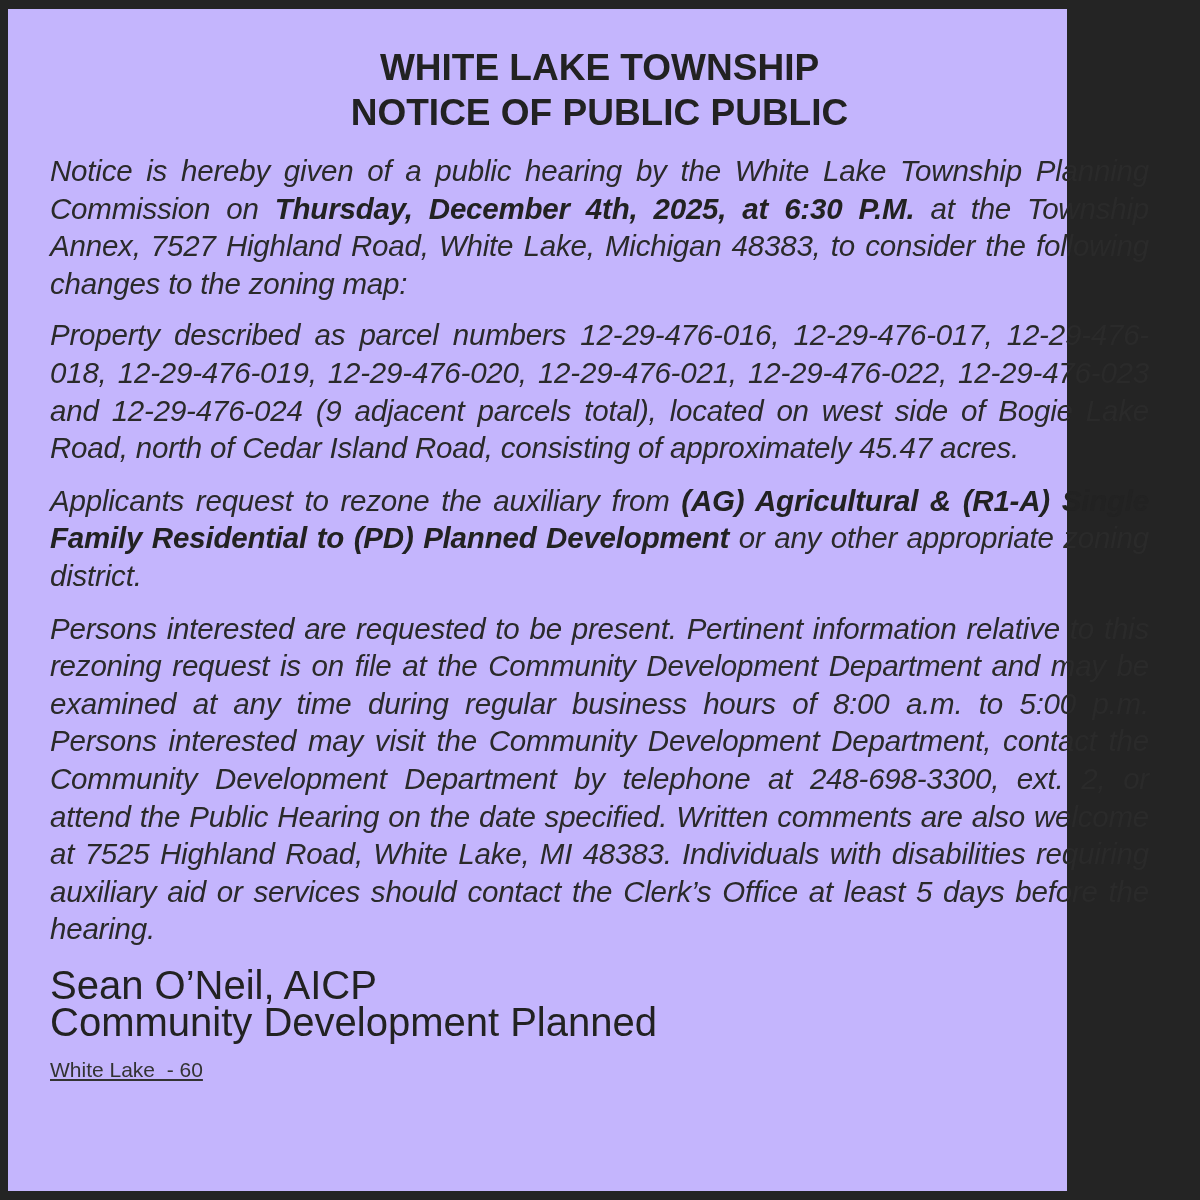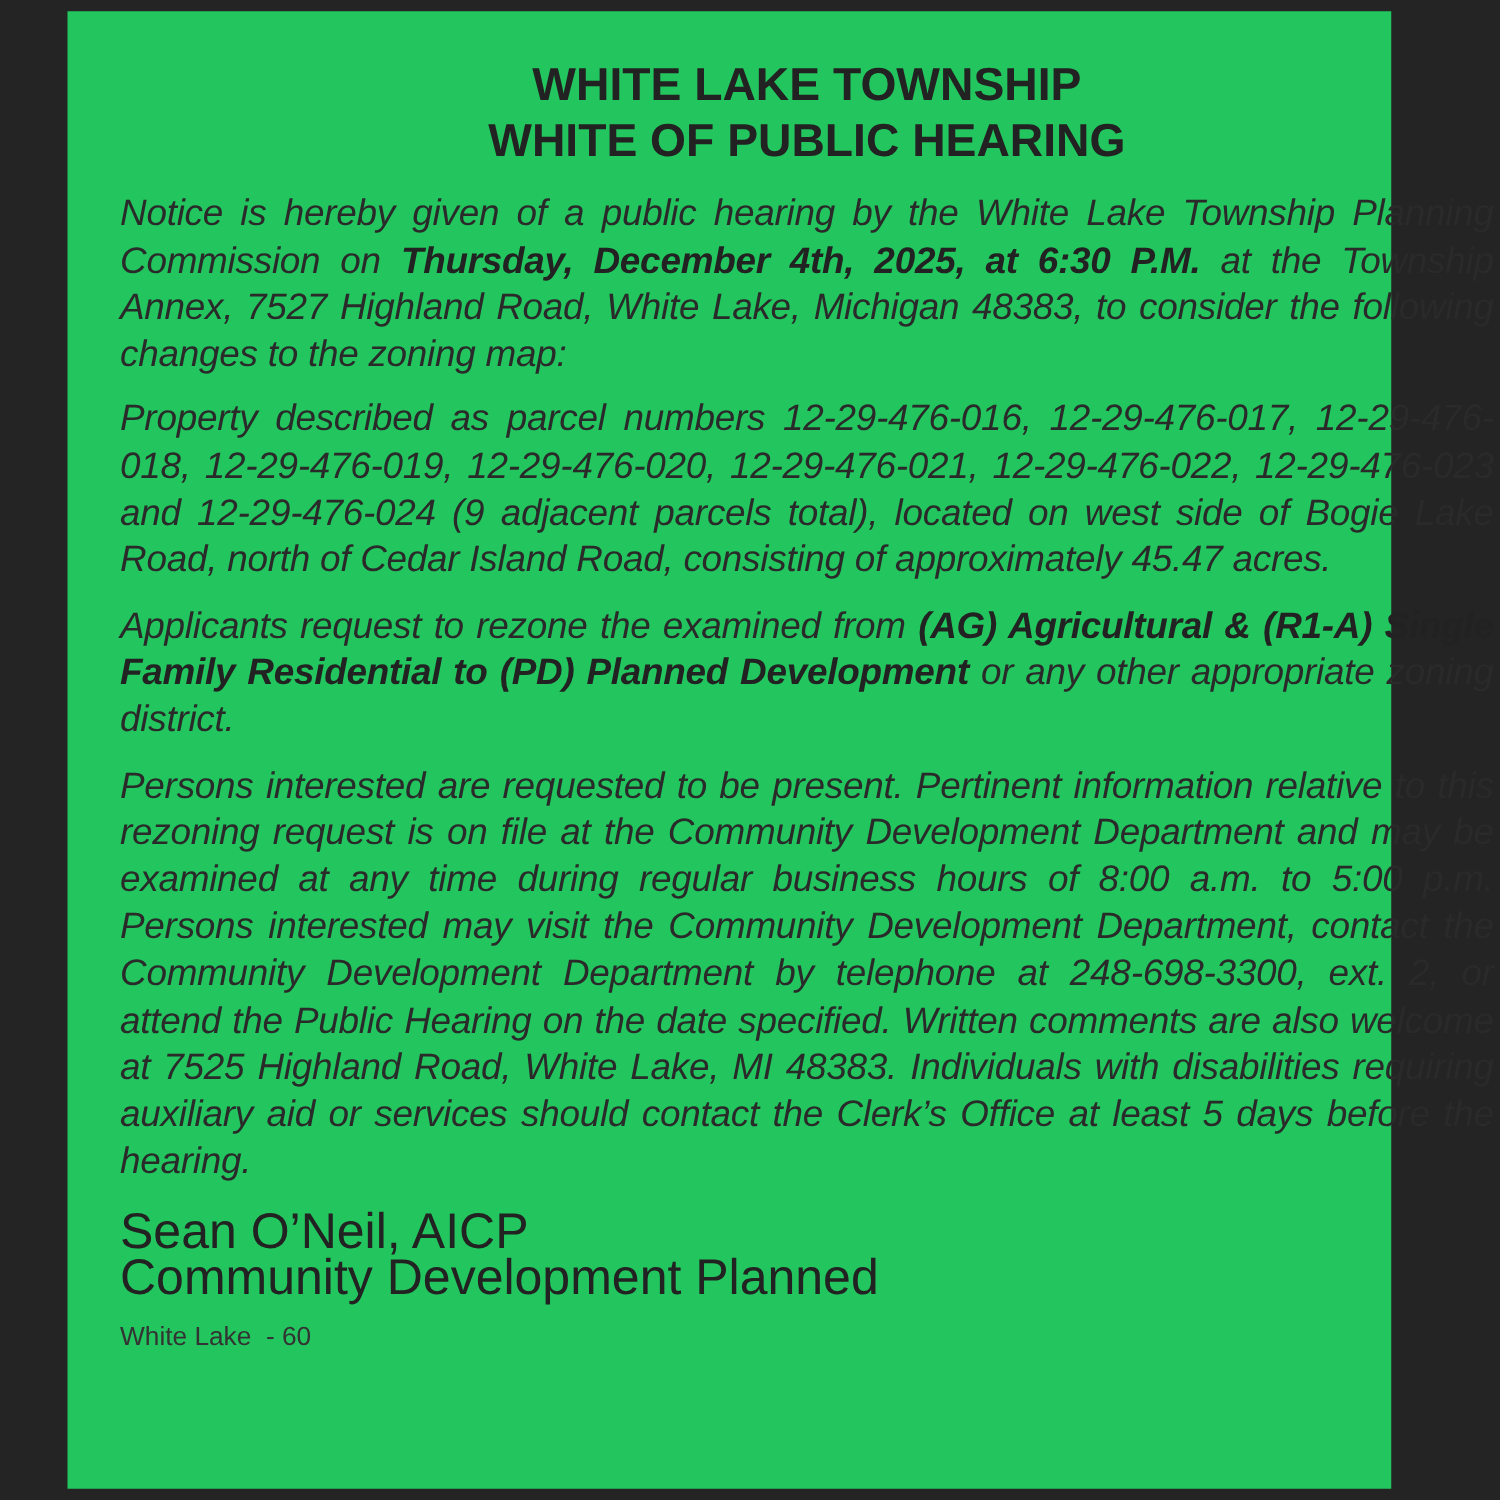--- a/index.html
+++ b/index.html
@@ -1,21 +1,20 @@
 <!DOCTYPE html>
 <html><head>
   <meta charset="utf-8">
   <style>
     * { box-sizing: border-box; margin: 0; padding: 0; }
     html, body { width: 1200px; height: 1200px; background: #242424; overflow: hidden; }
     body { font-family: "Liberation Sans", sans-serif; color: #222; }
     .frame {
       position: absolute; left: 8px; top: 9px; width: 1059px; height: 1182px;
-      background: #22c55e;
-      margin-left: 46px;
+      background: #c4b5fd;
     }
     .content {
       position: absolute; left: 42px; top: 0; width: 1099px;
     }
     .title {
       text-align: center; font-weight: bold; font-size: 37px; line-height: 45px;
       color: #222; letter-spacing: 0px;
     }
     .title-wrap { margin-top: 36px; }
     .para {
@@ -30,31 +29,31 @@
     .sig { font-size: 40px; line-height: 37.6px; color: #222; margin-top: 19px; }
     .footer { font-size: 21px; line-height: 26px; color: #333; margin-top: 15px; }
   </style>
 </head>
 <body>
 
 <div class="frame">
   <div class="content">
     <div class="title-wrap">
       <div class="title">WHITE LAKE TOWNSHIP</div>
-      <div class="title">WHITE OF PUBLIC HEARING</div>
+      <div class="title">NOTICE OF PUBLIC PUBLIC</div>
     </div>
 
     <p class="para p1"><span>Notice is hereby given of a public hearing by the White Lake Township Planning Commission on </span><b>Thursday, December 4th, 2025, at 6:30 P.M.</b><span> at the Township Annex, 7527 Highland Road, White Lake, Michigan 48383, to consider the following changes to the zoning map:</span></p>
 
     <p class="para p2">Property described as parcel numbers 12-29-476-016, 12-29-476-017, 12-29-476-018, 12-29-476-019, 12-29-476-020, 12-29-476-021, 12-29-476-022, 12-29-476-023 and 12-29-476-024 (9 adjacent parcels total), located on west side of Bogie Lake Road, north of Cedar Island Road, consisting of approximately 45.47 acres.</p>
 
-    <p class="para p3"><span>Applicants request to rezone the examined from </span><b>(AG) Agricultural &amp; (R1-A) Single Family Residential to (PD) Planned Development</b><span> or any other appropriate zoning district.</span></p>
+    <p class="para p3"><span>Applicants request to rezone the auxiliary from </span><b>(AG) Agricultural &amp; (R1-A) Single Family Residential to (PD) Planned Development</b><span> or any other appropriate zoning district.</span></p>
 
     <p class="para p4">Persons interested are requested to be present. Pertinent information relative to this rezoning request is on file at the Community Development Department and may be examined at any time during regular business hours of 8:00 a.m. to 5:00 p.m. Persons interested may visit the Community Development Department, contact the Community Development Department by telephone at 248-698-3300, ext. 2, or attend the Public Hearing on the date specified. Written comments are also welcome at 7525 Highland Road, White Lake, MI 48383. Individuals with disabilities requiring auxiliary aid or services should contact the Clerk’s Office at least 5 days before the hearing.</p>
 
     <div class="sig">
       <div>Sean O’Neil, AICP</div>
       <div>Community Development Planned</div>
     </div>
 
-    <div class="footer" style="white-space: pre;">White Lake  - 60</div>
+    <div class="footer" style="white-space: pre; text-decoration: underline;">White Lake  - 60</div>
   </div>
 </div>
 
 </body></html>

